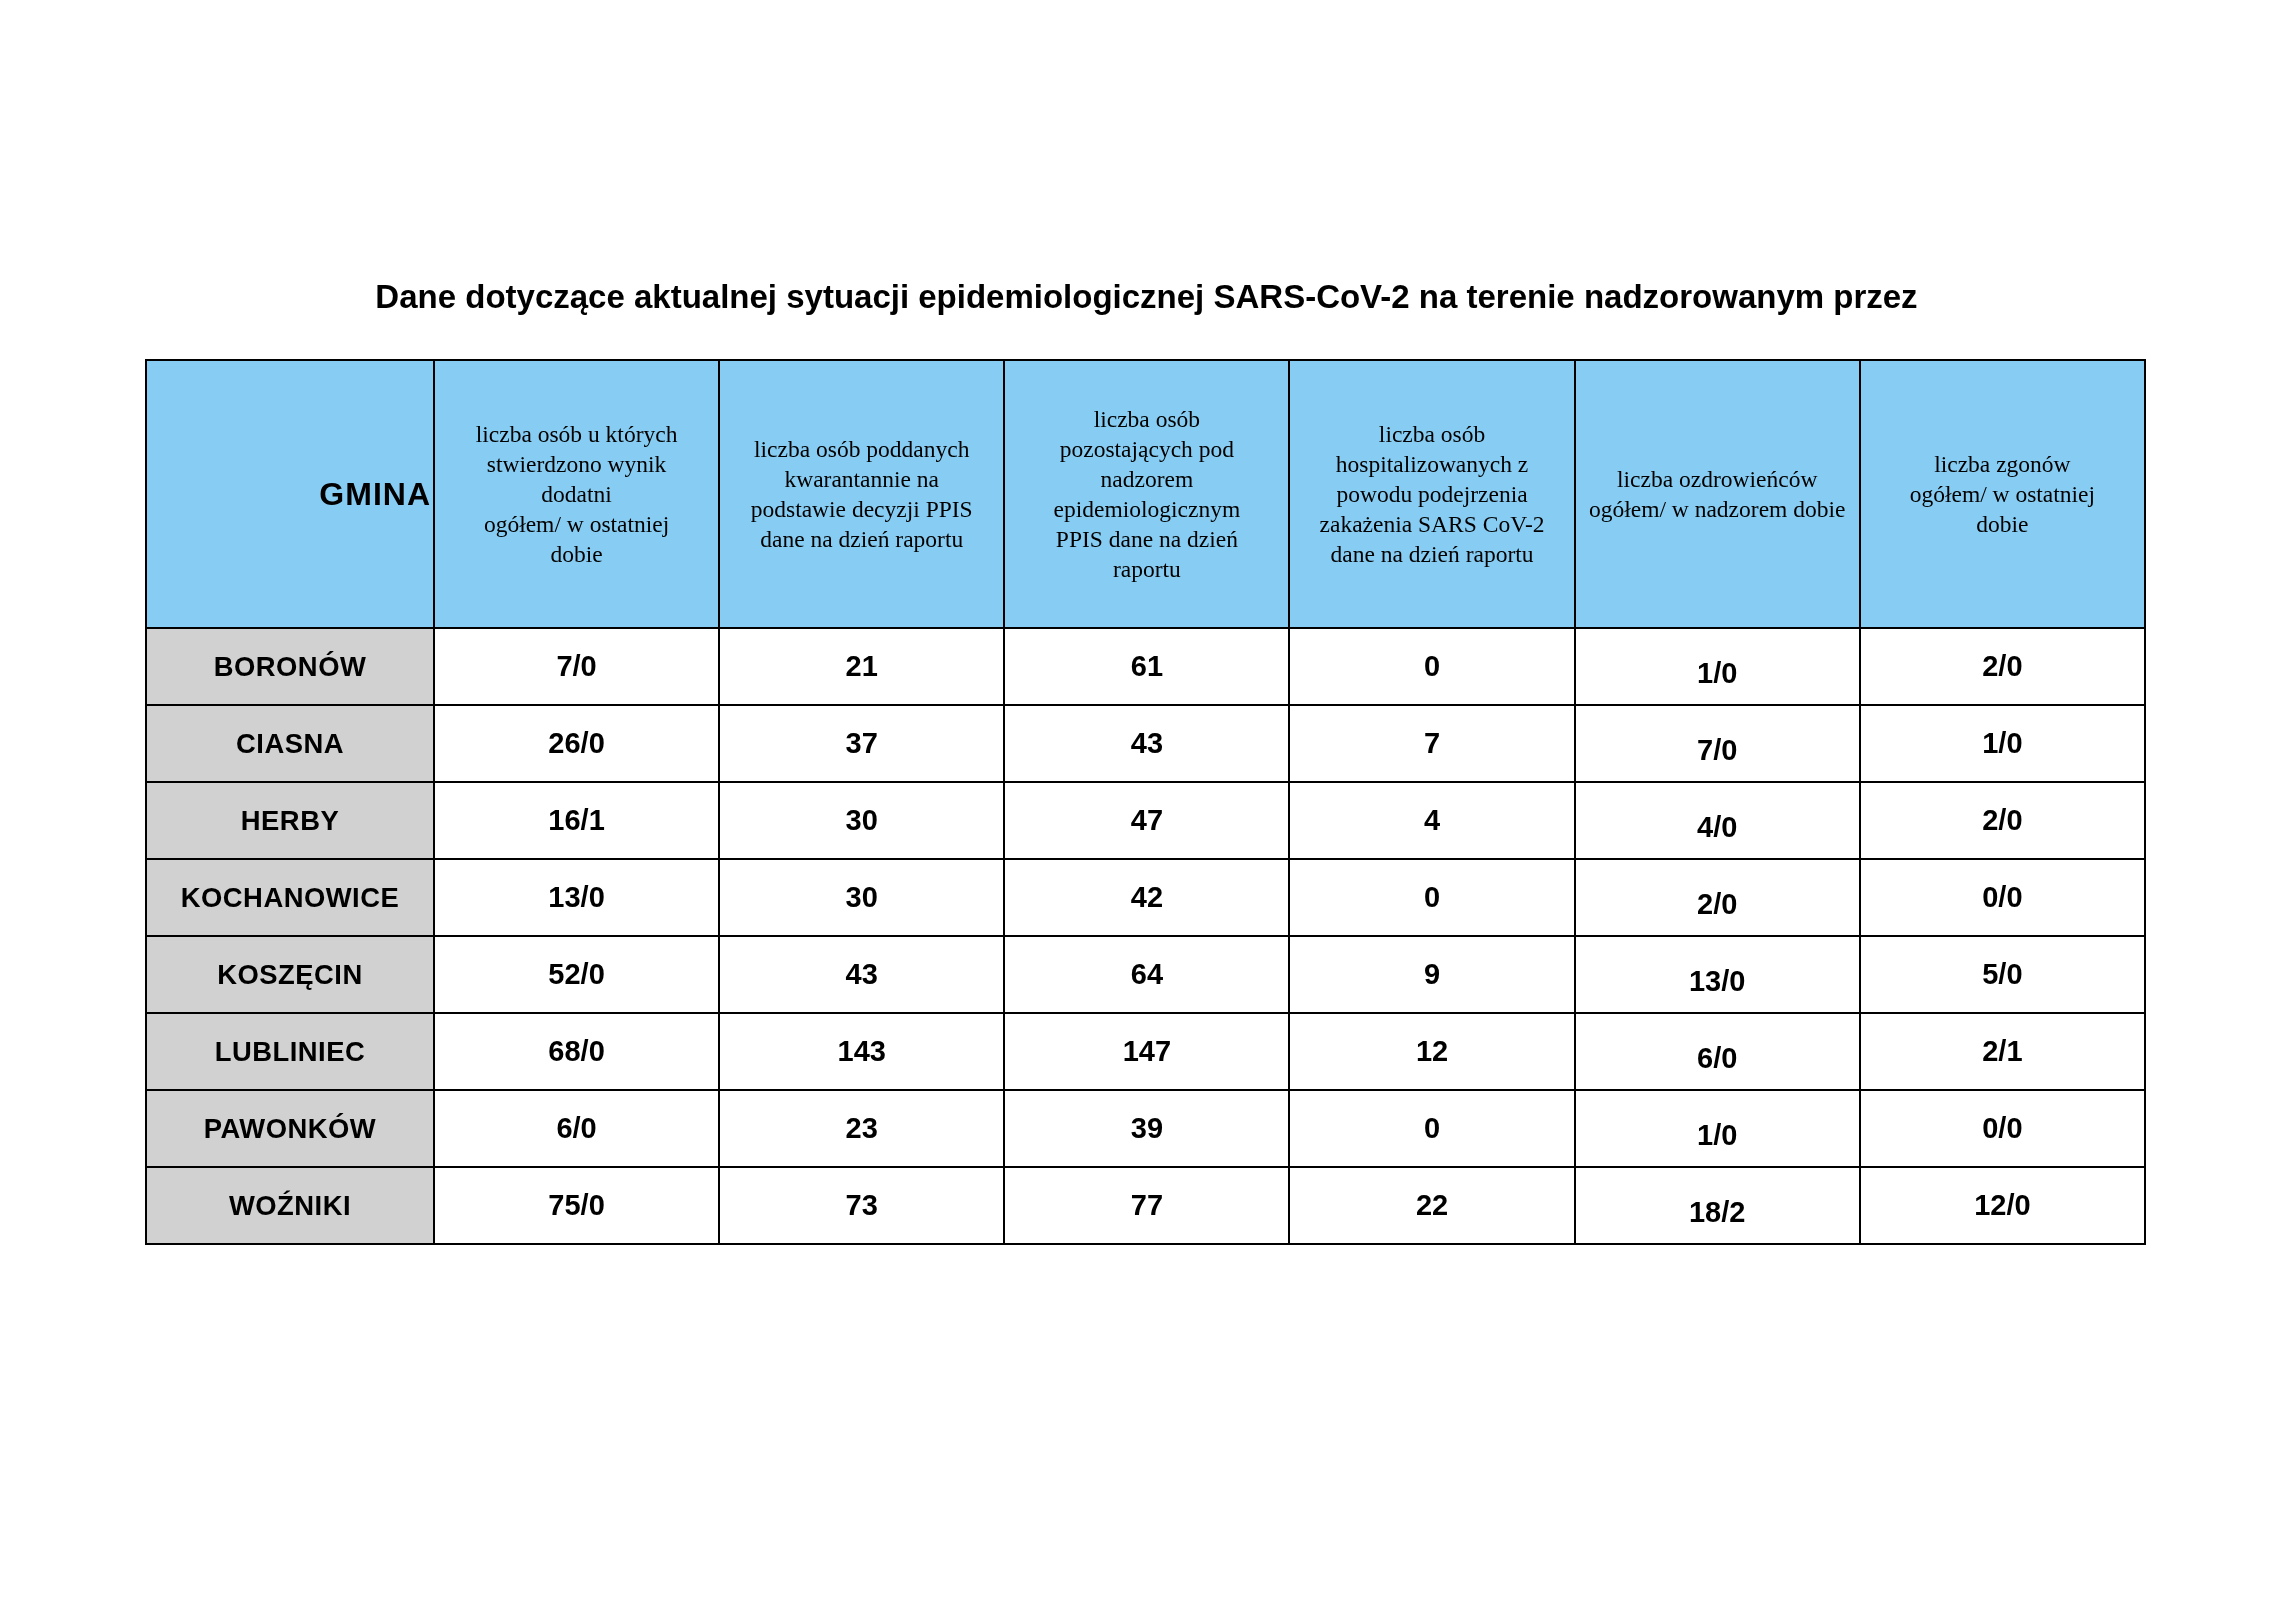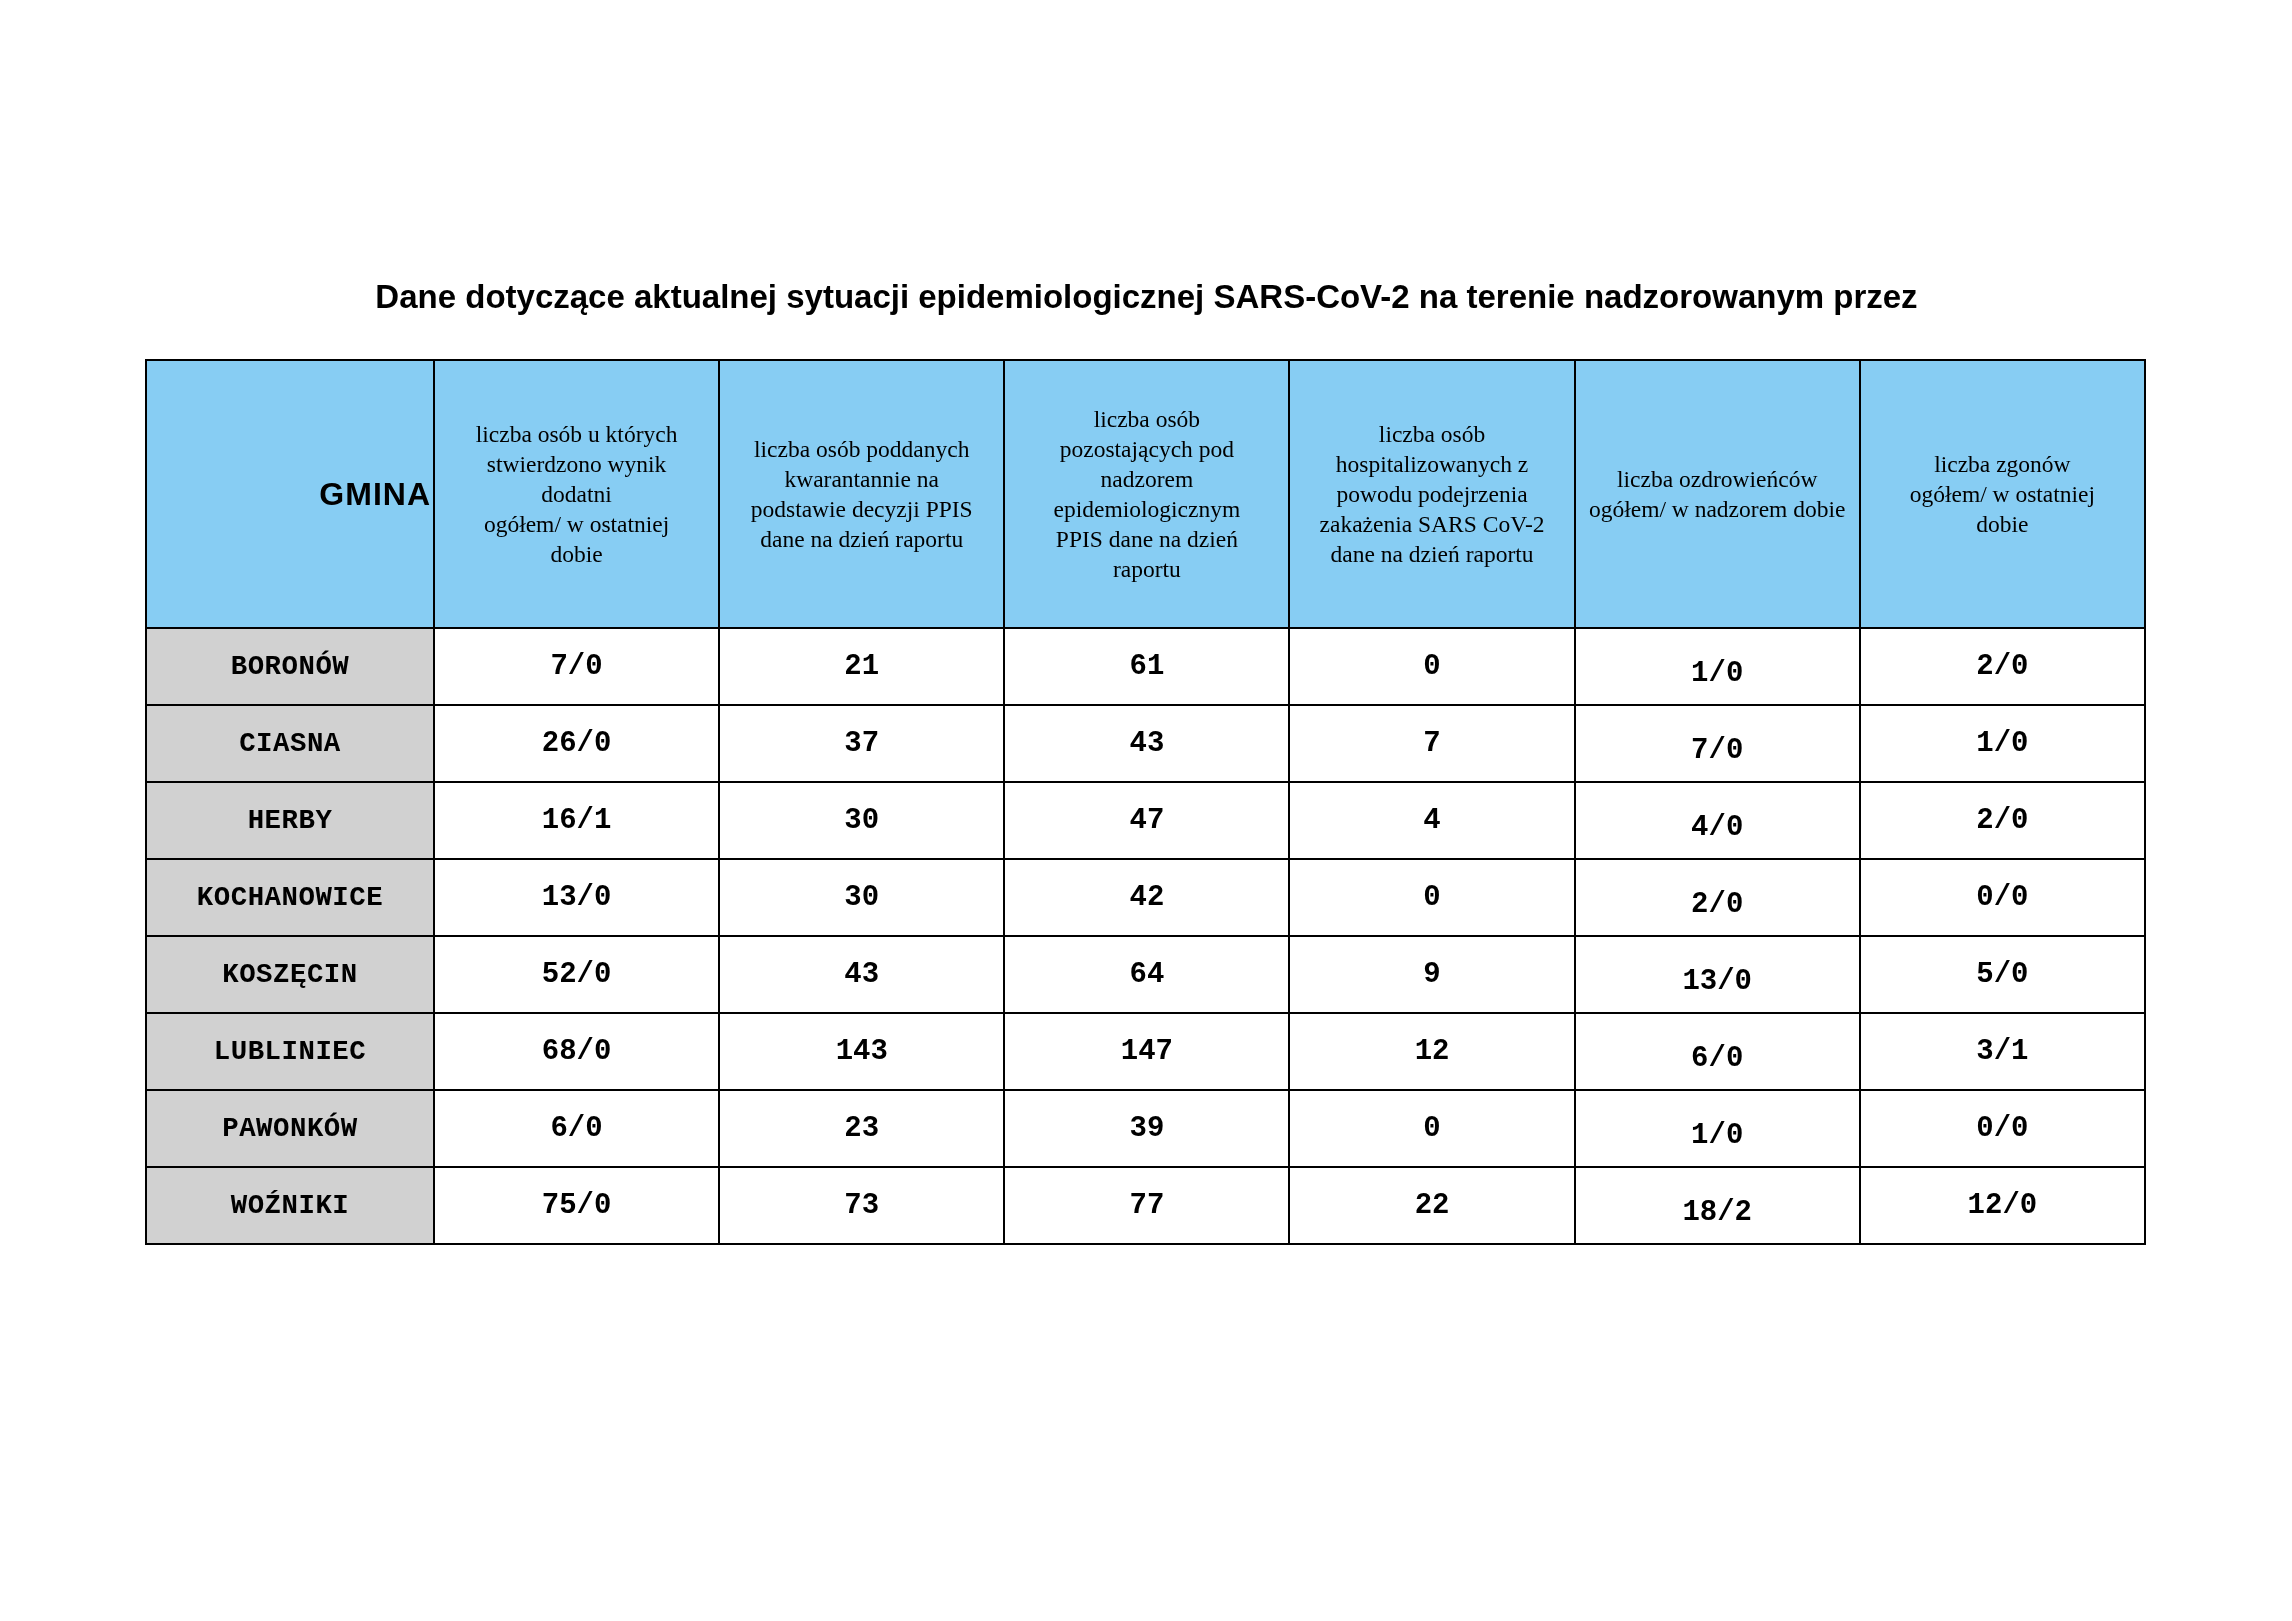--- a/index.html
+++ b/index.html
@@ -55,21 +55,21 @@
     padding: 0 2px;
   }
   .data-table thead th.gmina-head {
     font-family: "Liberation Sans", sans-serif;
     font-weight: bold;
     font-size: 32px;
     letter-spacing: 1px;
     white-space: normal;
     text-align: right;
   }
-  .data-table tbody tr { height: 77px; font-family: Liberation Mono, monospace; }
+  .data-table tbody tr { height: 77px; }
   .data-table tbody th {
     background: var(--row-label-bg, #D1D1D1);
     font-size: 27.4px;
     font-weight: bold;
     letter-spacing: 0.5px;
   }
   .data-table tbody td {
     font-size: 29px;
     font-weight: bold;
     margin-top: 8px;
@@ -168,21 +168,21 @@
           <td class="shift-down">13/0</td>
           <td>5/0</td>
         </tr>
         <tr>
           <th>LUBLINIEC</th>
           <td>68/0</td>
           <td>143</td>
           <td>147</td>
           <td>12</td>
           <td class="shift-down">6/0</td>
-          <td>3/1</td>
+          <td>2/1</td>
         </tr>
         <tr>
           <th>PAWONKÓW</th>
           <td>6/0</td>
           <td>23</td>
           <td>39</td>
           <td>0</td>
           <td class="shift-down">1/0</td>
           <td>0/0</td>
         </tr>

